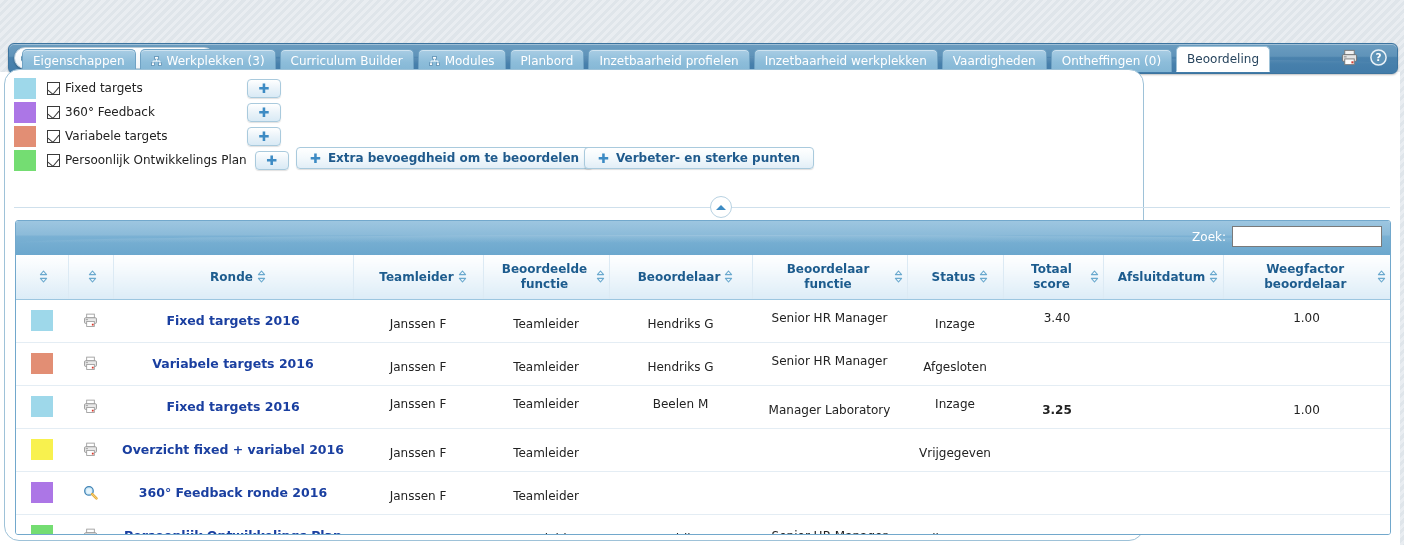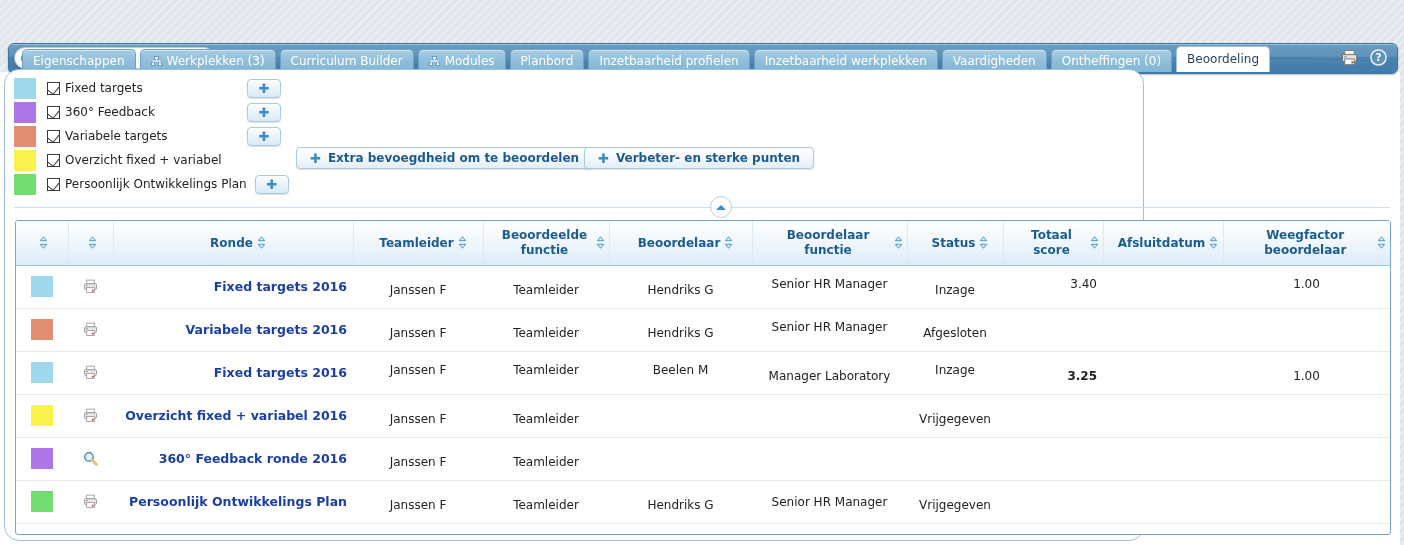--- a/index.html
+++ b/index.html
@@ -313,21 +313,21 @@
   .rowlink {
     color: #1a3fa0;
     font-weight: bold;
     font-size: 12.5px;
     text-decoration: none;
     cursor: pointer;
     line-height: 1.25;
     display: inline-block;
   }
   .cell-center { text-align: center; }
-  .cell-left { text-align: right; }
+  .cell-left { text-align: center; }
   .sw-cell { text-align: center; }
   .row-swatch {
     width: 22px; height: 21px;
     display: inline-block;
     vertical-align: middle;
   }
   .row-ico { width: 17px; height: 17px; display: inline-block; vertical-align: middle; cursor: pointer; }
 
   
   .nudge-up  { position: relative; top: -3px; }
@@ -445,25 +445,20 @@
       </div>
       <div class="legend-row">
         <span class="swatch" style="background: rgb(226, 142, 116);"></span>
         <span class="cbx"></span>
         <span class="legend-label">Variabele targets</span>
         <span class="plusbtn" style="position: absolute; left: 233px; top: 51px;">
           <span class="glyph">✚</span>
         </span>
       </div>
       <div class="legend-row">
-        <span class="swatch" style="background: rgb(248, 241, 78);"></span>
-        <span class="cbx"></span>
-        <span class="legend-label">Overzicht fixed + variabel</span>
-      </div>
-      <div class="legend-row">
         <span class="swatch" style="background: rgb(116, 221, 114);"></span>
         <span class="cbx"></span>
         <span class="legend-label">Persoonlijk Ontwikkelings Plan</span>
         <span class="plusbtn">
           <span class="glyph">✚</span>
         </span>
       </div>
     </div>
 
   <div class="actionbtn" style="left:291px; top:77px;">
@@ -476,20 +471,26 @@
   </div>
 
   <div class="collapse-wrap">
     <div class="collapse-line"></div>
     <div class="collapse-btn">
       <span class="chev-up"></span>
     </div>
   </div>
 
   <div class="grid">
+    <div class="grid-toolbar">
+      <div class="zoek-wrap">
+        <span class="zoek-label">Zoek:</span>
+        <input class="zoek-input" type="text" placeholder="" style="">
+      </div>
+    </div>
 
     <table class="datagrid">
       <colgroup id="grid-colgroup">
           <col style="width: 52px;">
           <col style="width: 45px;">
           <col style="width: 240px;">
           <col style="width: 130px;">
           <col style="width: 126px;">
           <col style="width: 143px;">
           <col style="width: 155px;">

